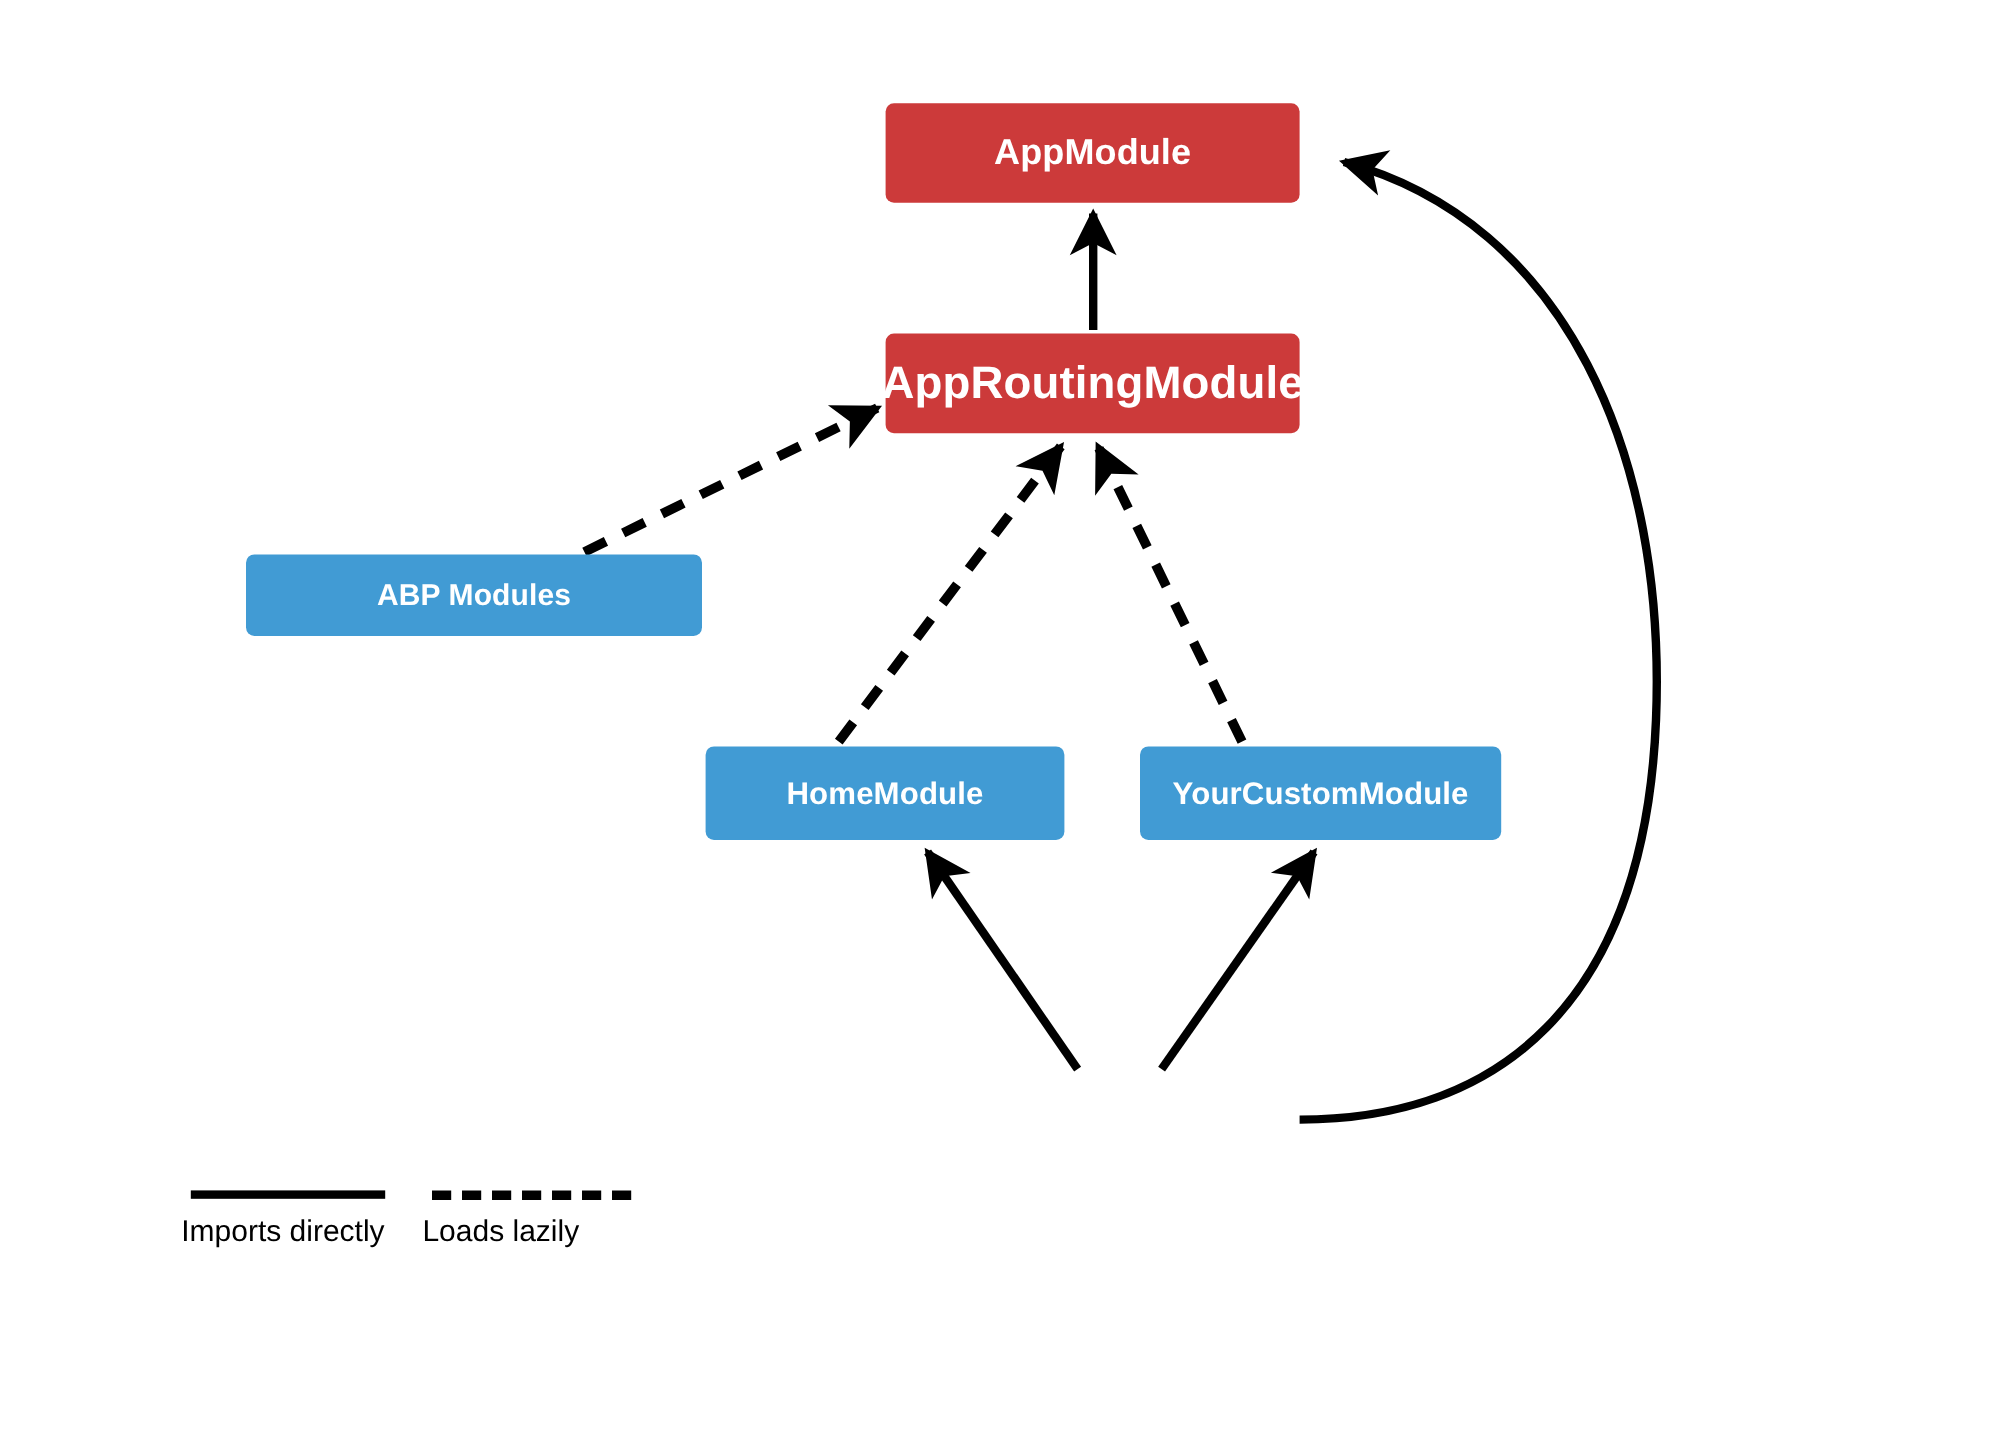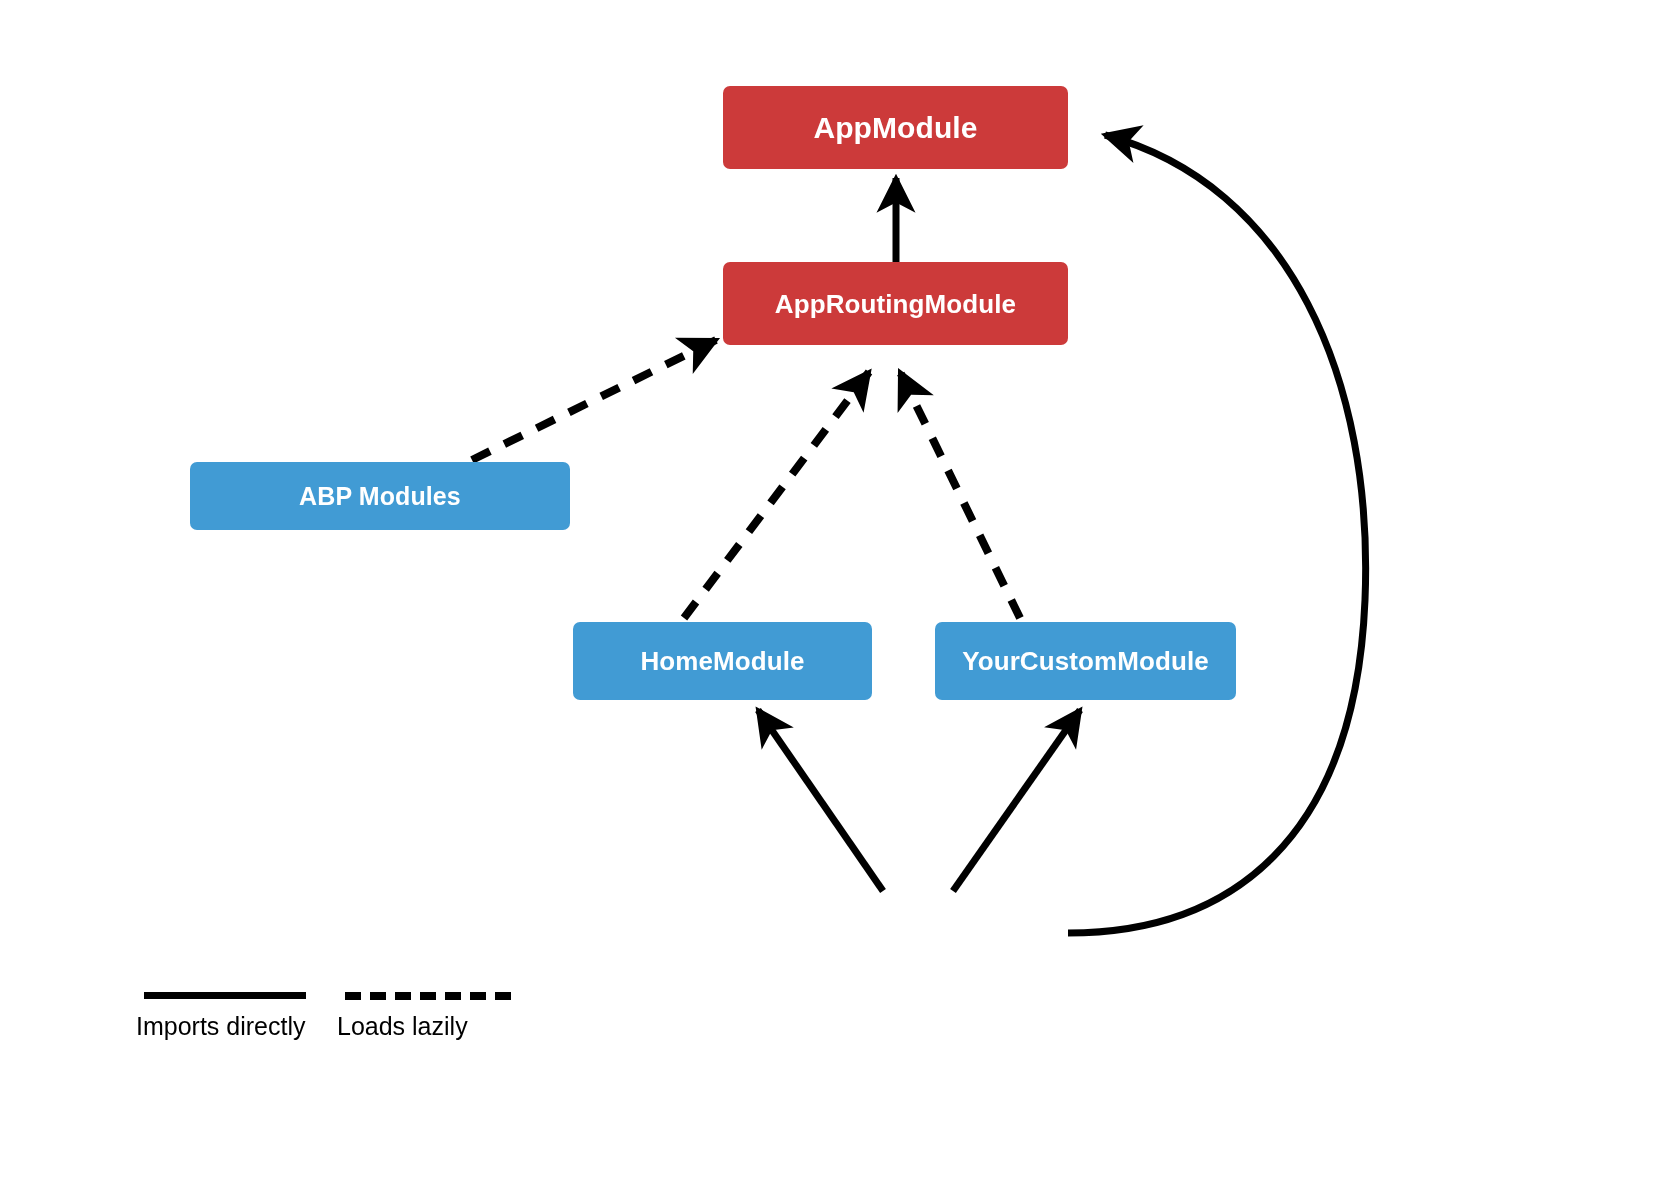--- a/index.html
+++ b/index.html
@@ -9,20 +9,21 @@
   }
   body {
     font-family: "Liberation Sans", sans-serif;
   }
   #diagram-root {
     position: relative;
     width: 1396px;
     height: 1198px;
     background: #ffffff;
     overflow: hidden;
+    margin-left: 15px;
   }
   #edge-layer {
     position: absolute;
     left: 0;
     top: 0;
     width: 1670px;
     height: 1198px;
     pointer-events: none;
   }
   .node {
@@ -39,21 +40,21 @@
     font-family: "Liberation Sans", sans-serif;
   }
   .node-label {
     display: block;
     line-height: 1;
     white-space: nowrap;
   }
 
   
   #node-app-module        { left: 723px;  top: 86px;  width: 345px; height: 83px;  font-size: 30px; }
-  #node-app-routing-module{ left: 723px;  top: 262px; width: 345px; height: 83px;  font-size: 26px; }
+  #node-app-routing-module{ left: 723px;  top: 278px; width: 345px; height: 83px;  font-size: 38px; }
   #node-abp-modules       { left: 190px;  top: 462px; width: 380px; height: 68px;  font-size: 25px; align-items: center; }
   #node-home-module       { left: 573px;  top: 622px; width: 299px; height: 78px;  font-size: 26px; }
   #node-your-custom-module{ left: 935px;  top: 622px; width: 301px; height: 78px;  font-size: 26px; }
   #node-shared-module     { left: 763px;  top: 891px; width: 305px; height: 84px;  font-size: 26px; }
 
   
   #legend {
     position: absolute;
     left: 130px;
     top: 980px;

